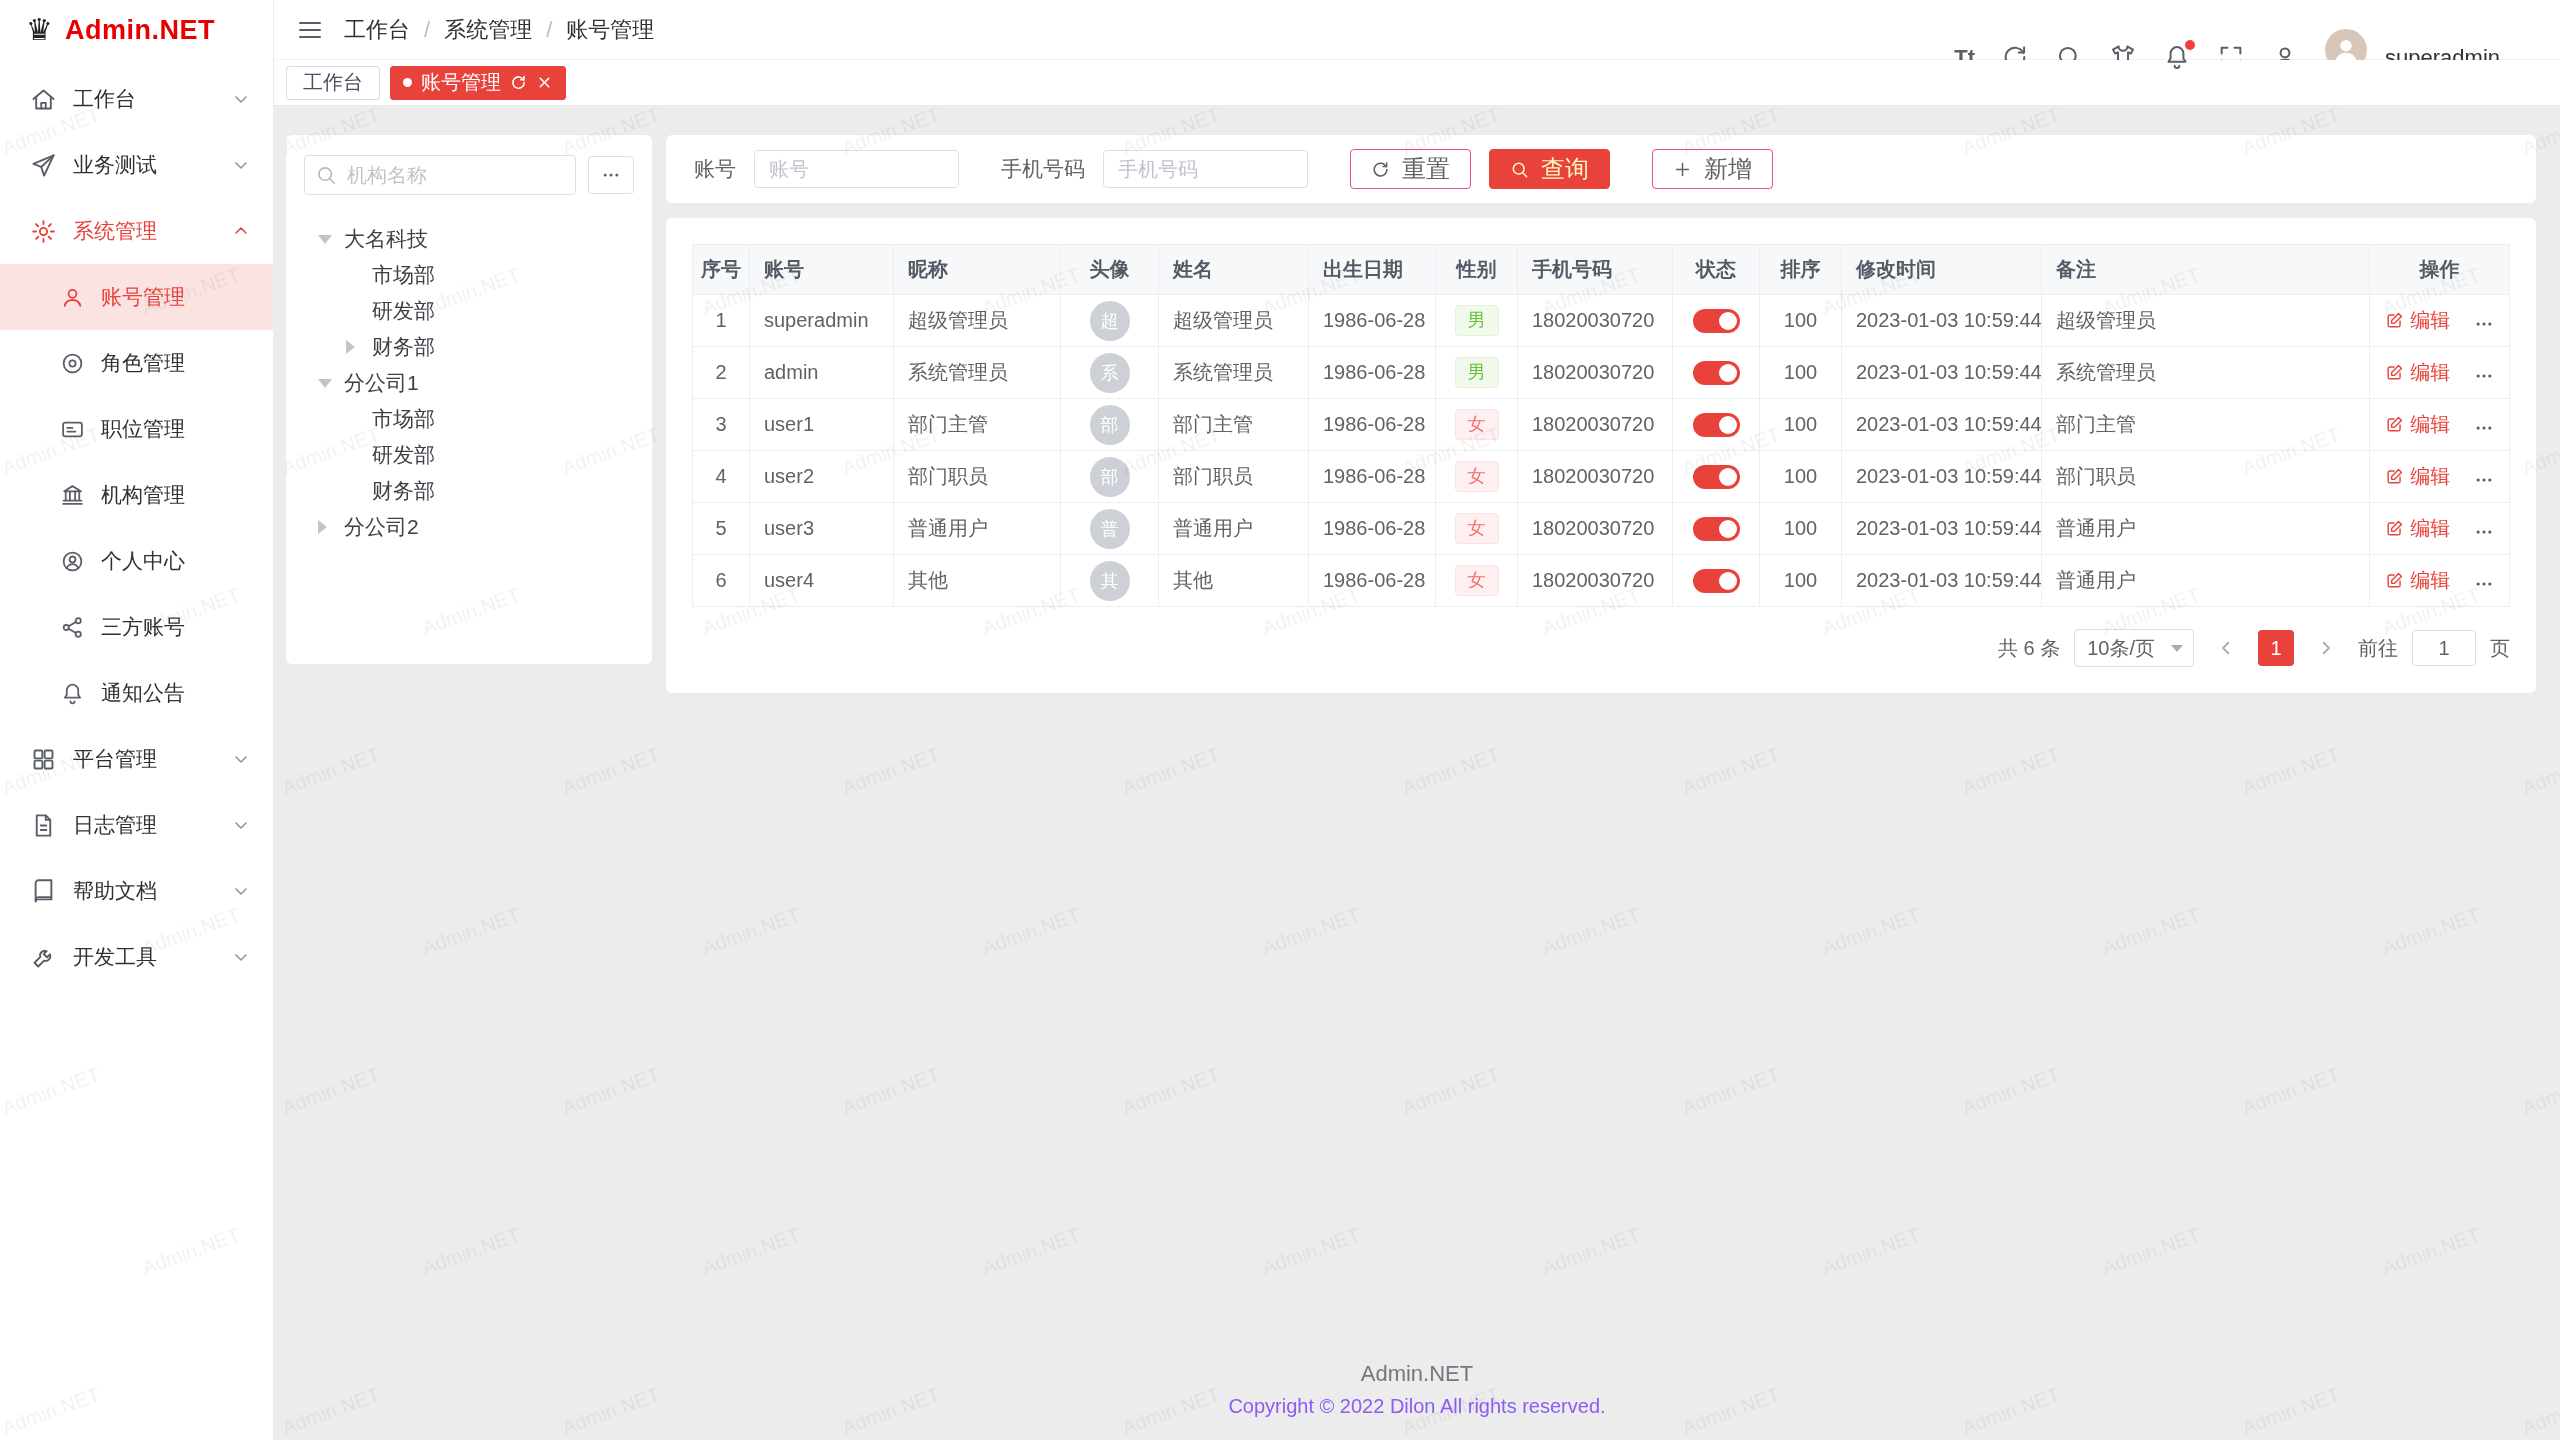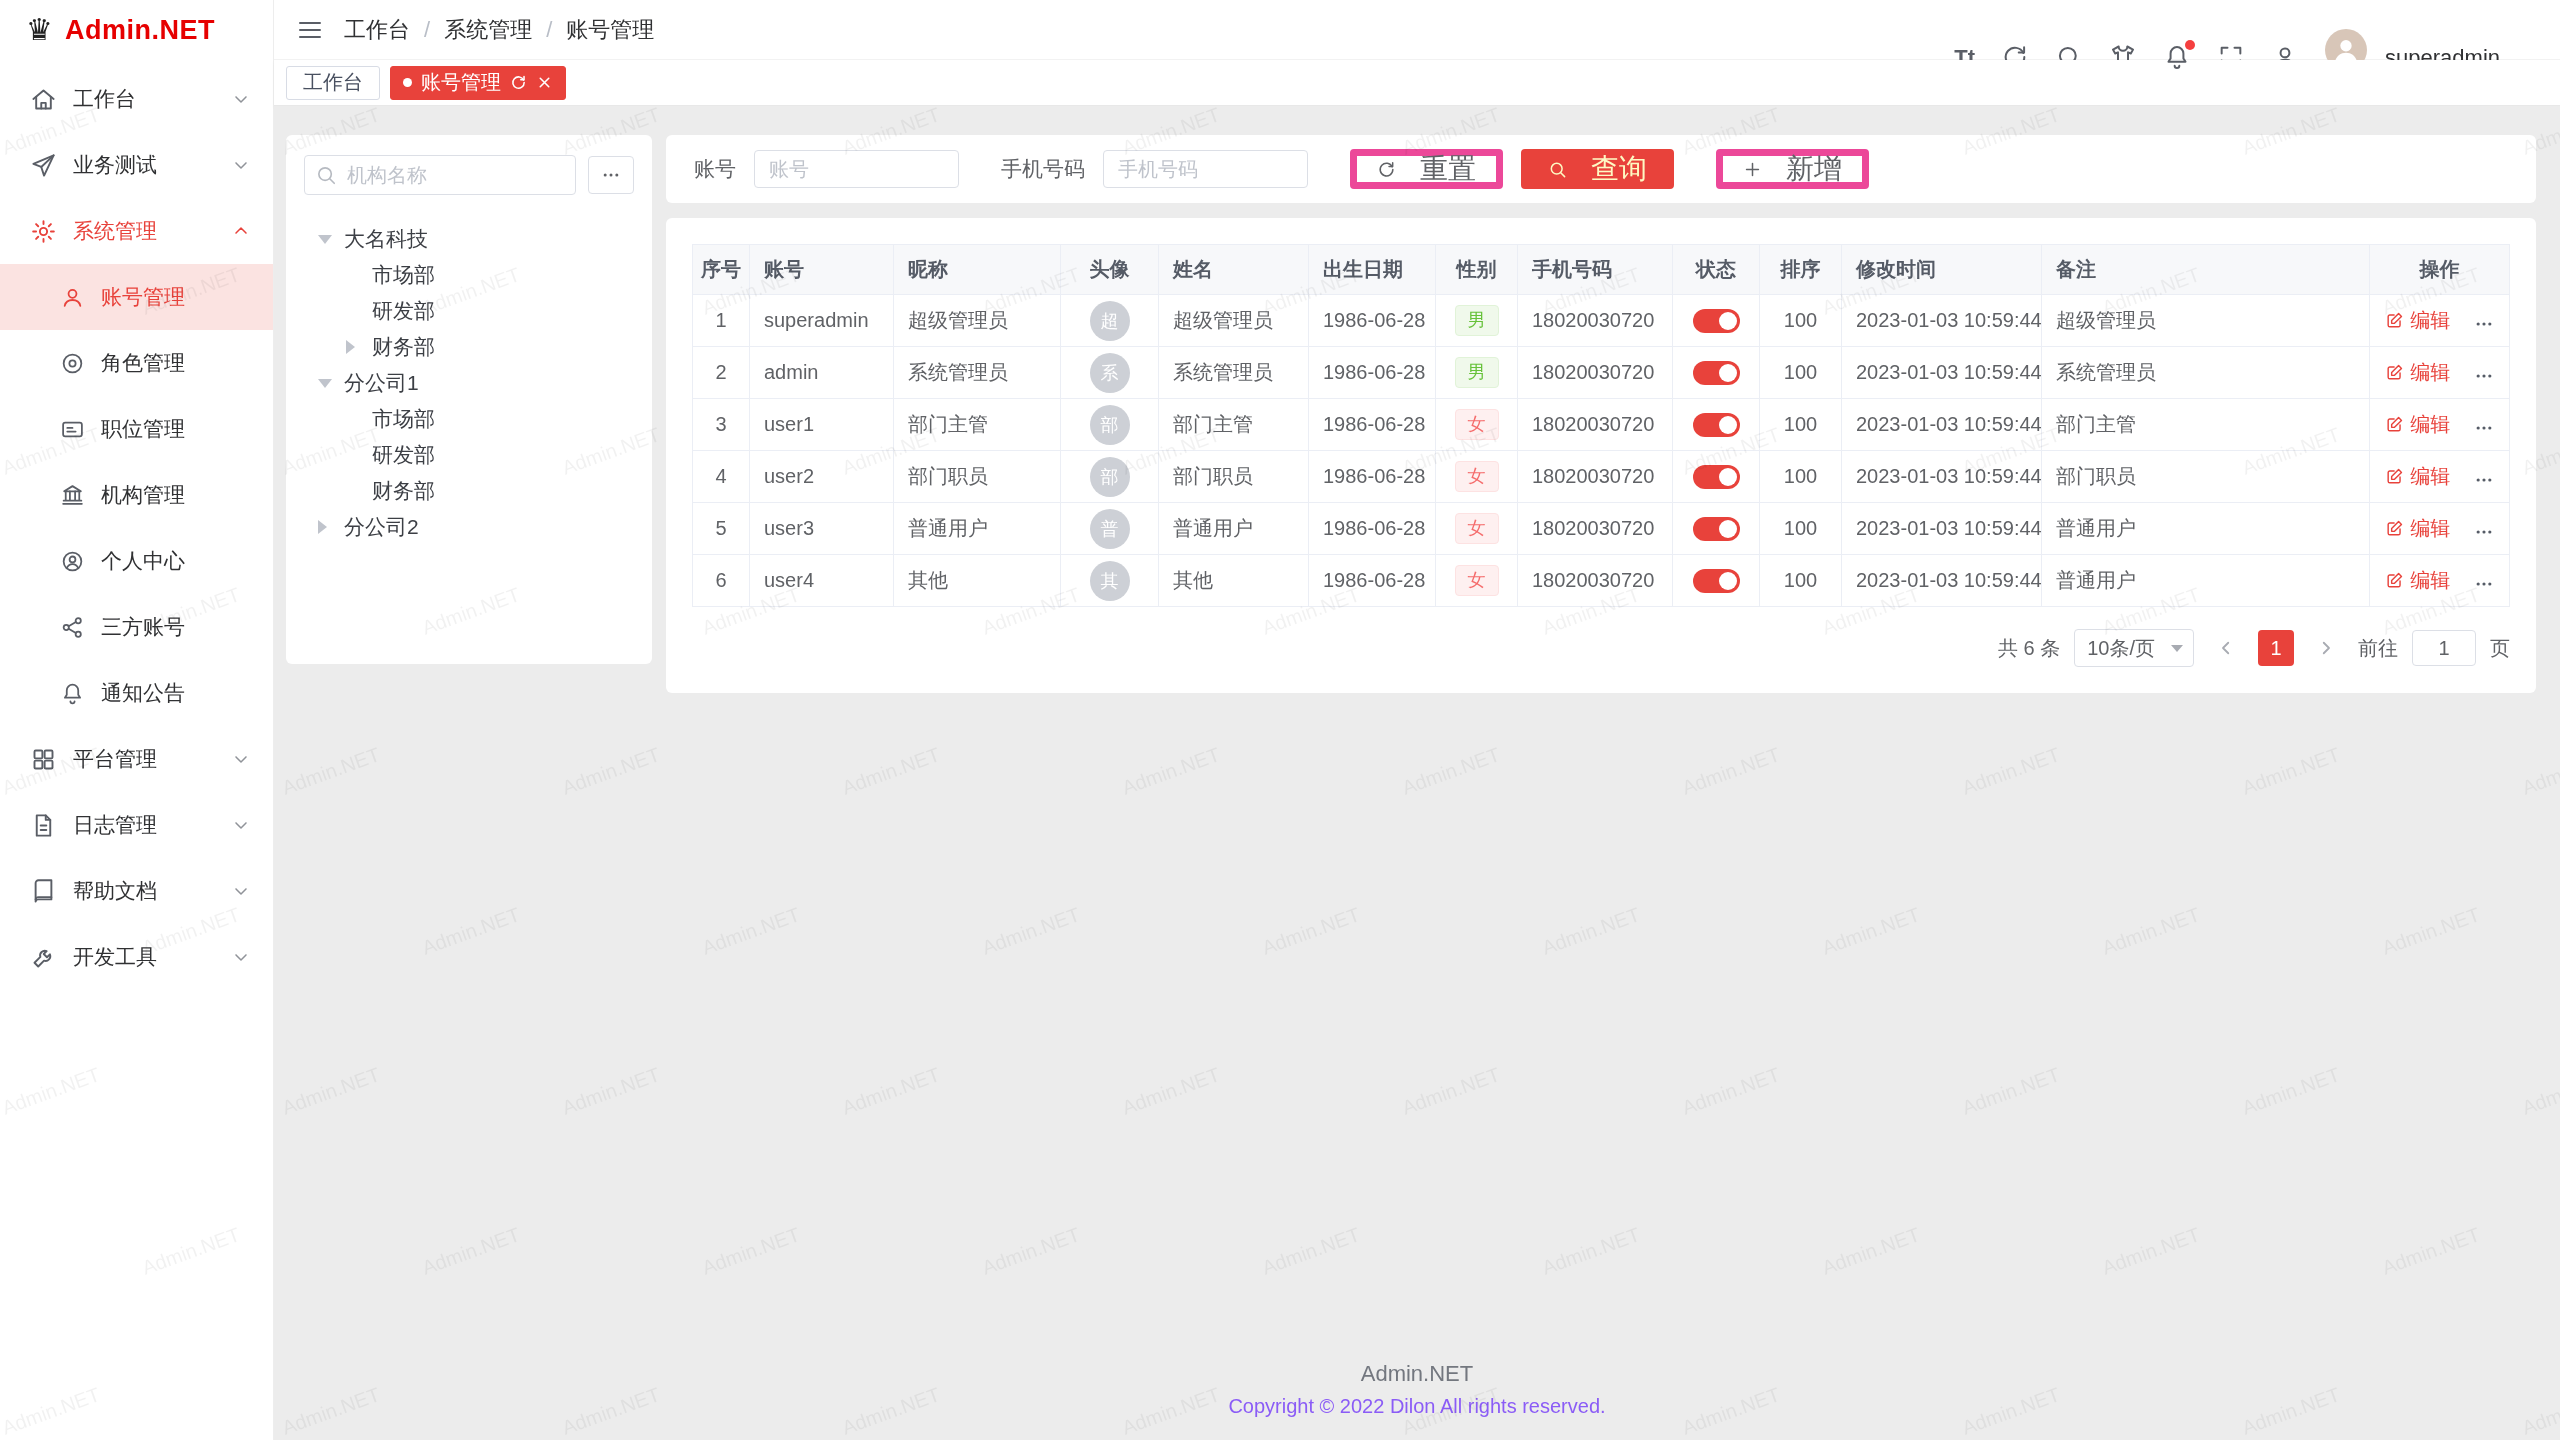--- a/index.html
+++ b/index.html
@@ -69,21 +69,21 @@
   .tri-d { width: 0; height: 0; border-left: 7px solid transparent; border-right: 7px solid transparent; border-top: 9px solid #c0c4cc; }
   .tri-r { width: 0; height: 0; border-top: 7px solid transparent; border-bottom: 7px solid transparent; border-left: 9px solid #c0c4cc; }
 
   
   .right-col { flex: 1; min-width: 0; display: flex; flex-direction: column; }
   .search-card { height: 68px; display: flex; align-items: center; padding: 0 28px; gap: 18px; }
   .f-label { color: #606266; font-size: 21px; white-space: nowrap; }
   .f-input { width: 205px; height: 38px; border: 1px solid #dcdfe6; border-radius: 4px; padding: 0 14px; font-size: 20px; color: #606266; outline: none; font-family: inherit; }
   .f-input::placeholder { color: #bfc3cb; }
   .gap-lg { margin-left: 24px; }
-  .btn { height: 40px; display: inline-flex; align-items: center; gap: 24px; border: 7px solid #ec4899; background: #fff; border-radius: 4px; padding: 0 20px; font-size: 28px; color: #606266; cursor: pointer; font-family: inherit; }
+  .btn { height: 40px; display: inline-flex; align-items: center; gap: 12px; border: 1px solid #ec4899; background: #fff; border-radius: 4px; padding: 0 20px; font-size: 24px; color: #606266; cursor: pointer; font-family: inherit; }
   .btn .ic { width: 19px; height: 19px; }
   .btn.primary { background: #e8423b; border-color: #e8423b; color: #fef9c3; }
 
   .table-card { margin-top: 15px; padding: 26px; }
   table { width: 100%; border-collapse: collapse; table-layout: fixed; font-size: 20px; color: #606266; }
   th, td { border: 1px solid #ebeef5; height: 52px; padding: 0 0 0 14px; text-align: left; overflow: hidden; white-space: nowrap; }
   th { background: #f7f8fa; color: #555b66; font-weight: 600; height: 50px; }
   th.c, td.c { text-align: center; padding: 0; }
   .avatar-circle { display: inline-flex; width: 40px; height: 40px; border-radius: 50%; background: #cdd0d6; color: #fff; align-items: center; justify-content: center; font-size: 18px; vertical-align: middle; }
   .tag { display: inline-block; padding: 4px 12px; border-radius: 4px; font-size: 18px; line-height: 1.2; border: 1px solid transparent; }

